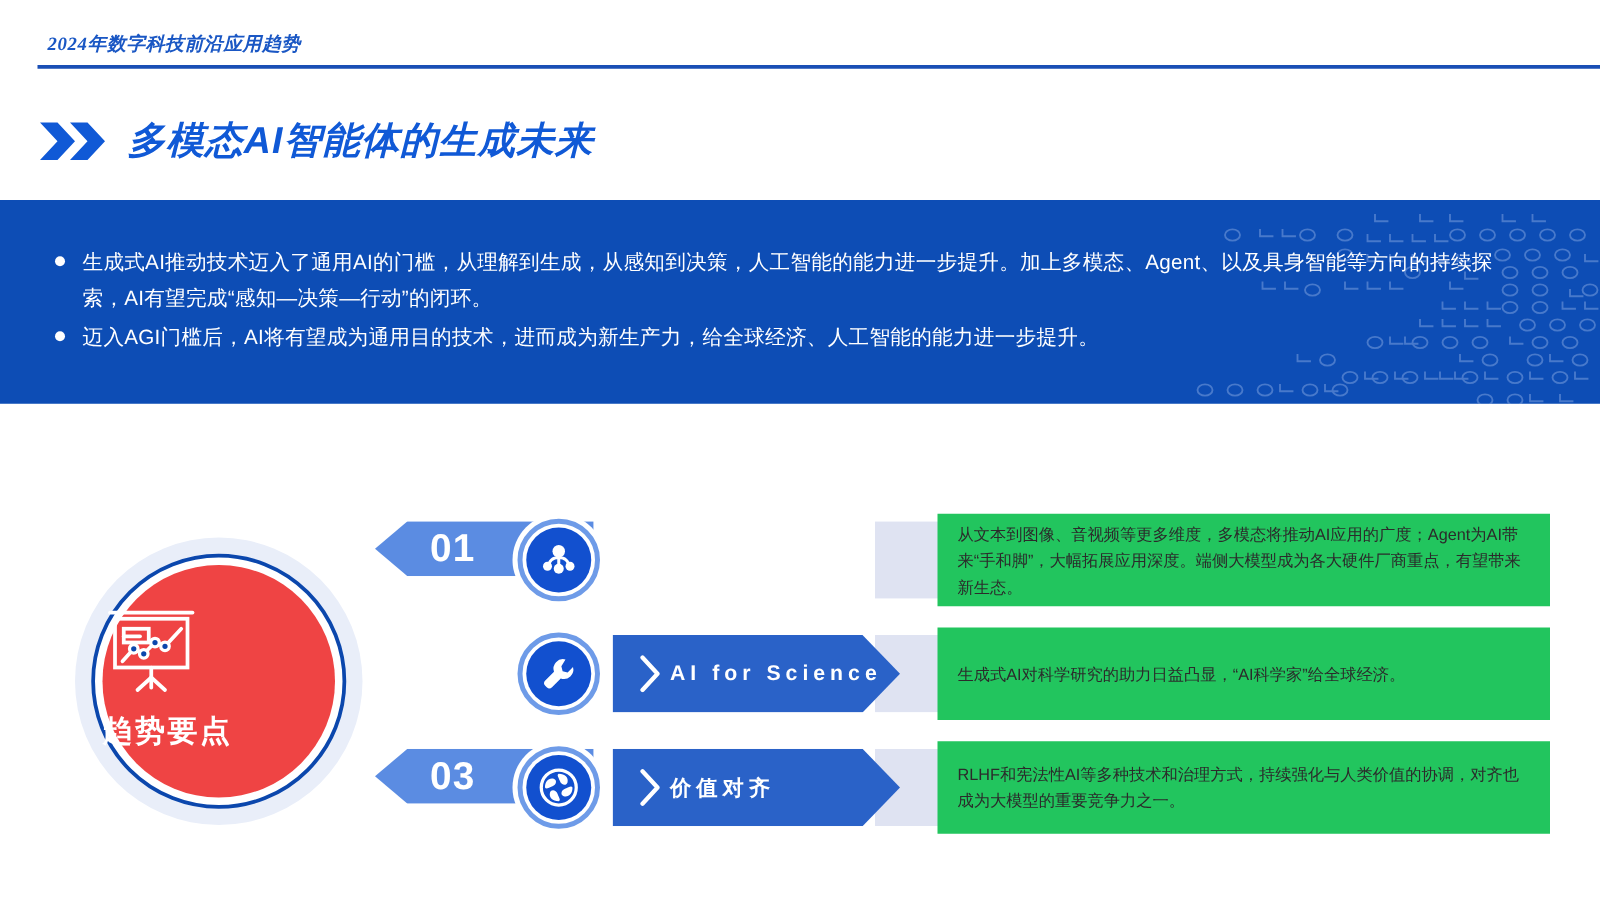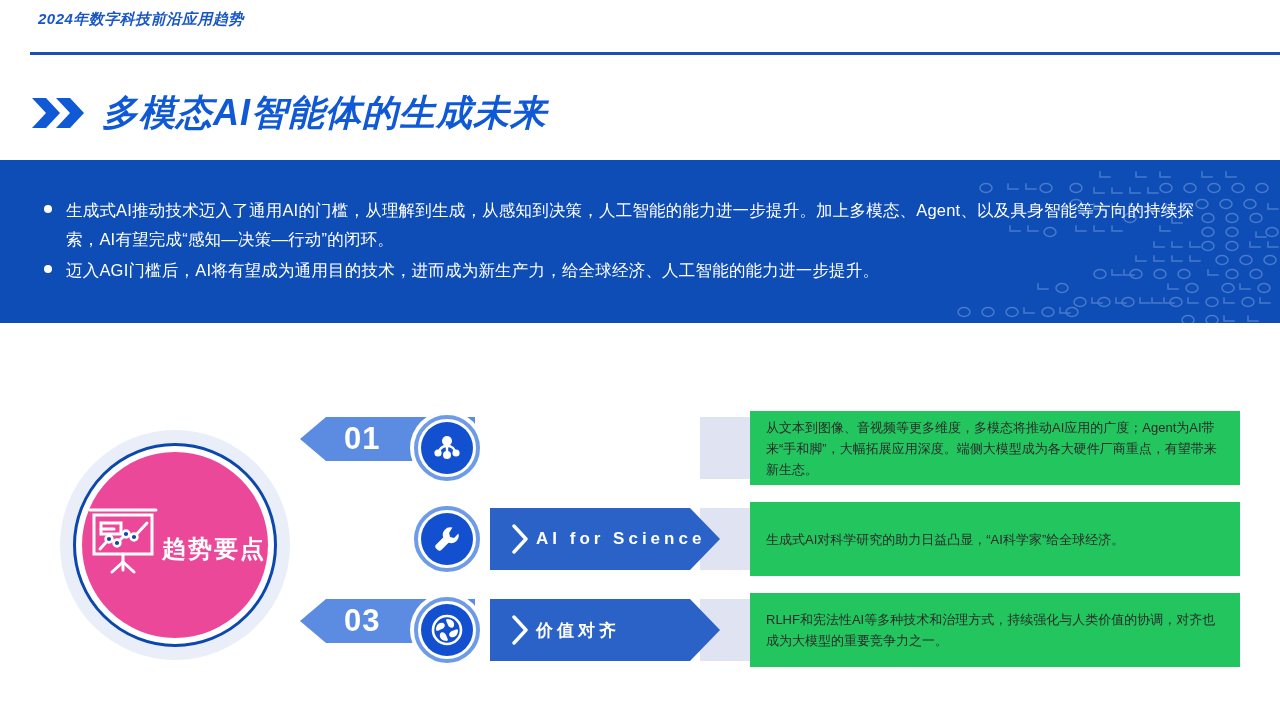--- a/index.html
+++ b/index.html
@@ -7,35 +7,35 @@
     width:1280px;height:720px;
     background:#ffffff;
     font-family:"Liberation Sans","DejaVu Sans",sans-serif;
     overflow:hidden;
     position:relative;
   }
 
   
   #header{position:absolute;left:0;top:0;width:1280px;height:60px;}
   #kicker{
-    position:absolute;left:38px;top:10px;
+    position:absolute;left:38px;top:26px;
     font-size:15px;font-style:italic;font-weight:700;
-    color:#1a57c4;letter-spacing:.5px;white-space:nowrap;
+    color:#1a57c4;letter-spacing:.5px;white-space:nowrap;font-family:Liberation Serif, serif;
   }
   #header-rule{
     position:absolute;left:30px;top:52px;width:1250px;height:3px;
     background:#1a4fb5;
   }
 
   
   #title-row{position:absolute;left:30px;top:85px;height:55px;display:flex;align-items:center;}
   #title-arrows{display:flex;align-items:center;margin-right:16px;}
   #title-arrows svg{display:block;}
   #page-title{
-    font-size:36px;font-weight:800;font-style:italic;
+    font-size:30px;font-weight:800;font-style:italic;
     color:#1059d6;letter-spacing:1px;white-space:nowrap;
     line-height:1;
   }
 
   
   #banner{
     position:absolute;left:0;top:160px;width:1280px;height:163px;
     background:#0d4db5;overflow:hidden;
   }
   #banner-deco{position:absolute;right:0;top:0;width:330px;height:163px;opacity:.30;}
@@ -58,22 +58,22 @@
   #badge-outer{
     position:absolute;left:0;top:0;width:230px;height:230px;border-radius:50%;
     background:#e9eef9;
   }
   #badge-ring{
     position:absolute;left:13px;top:13px;width:204px;height:204px;border-radius:50%;
     background:#ffffff;border:3px solid #0b47ad;box-sizing:border-box;
   }
   #badge-core{
     position:absolute;left:22px;top:22px;width:186px;height:186px;border-radius:50%;
-    background:#ec4899;
-    display:flex;align-items:center;justify-content:center;
+    background:#ef4444;
+    display:flex;flex-direction:column;align-items:flex-start;justify-content:center;
   }
   #badge-icon{margin-top:-6px;}
   #badge-label{
     margin-top:8px;color:#ffffff;font-size:24px;font-weight:700;letter-spacing:2px;
   }
 
   
   .row{position:absolute;left:300px;width:940px;height:74px;}
   #row-0{top:411px;}
   #row-1{top:502px;}

